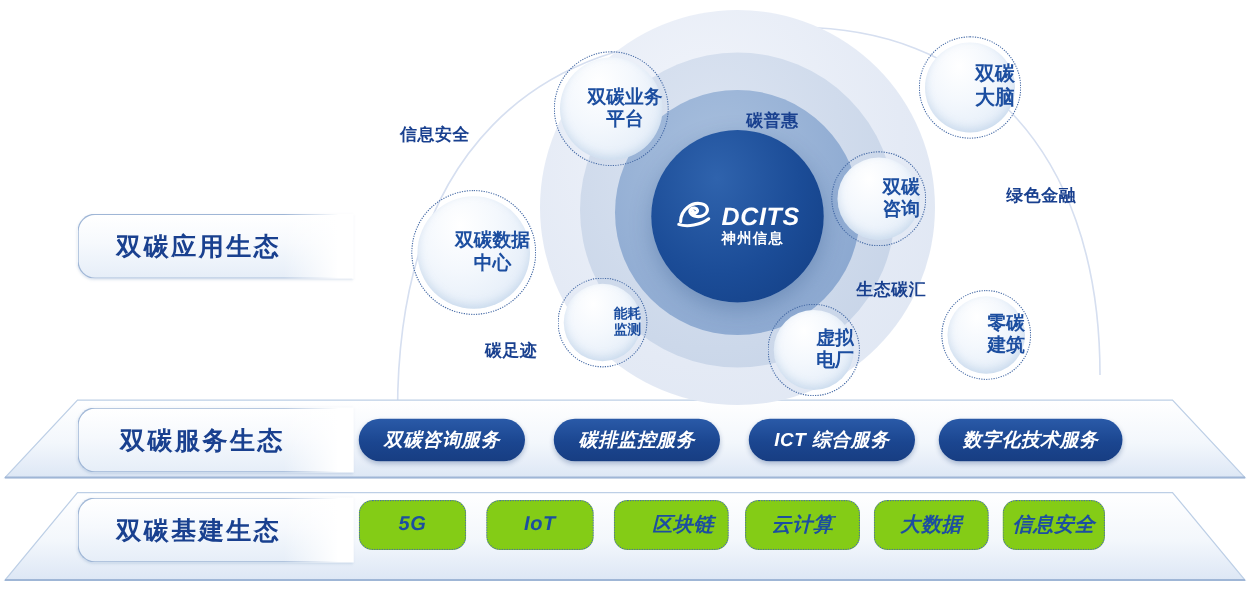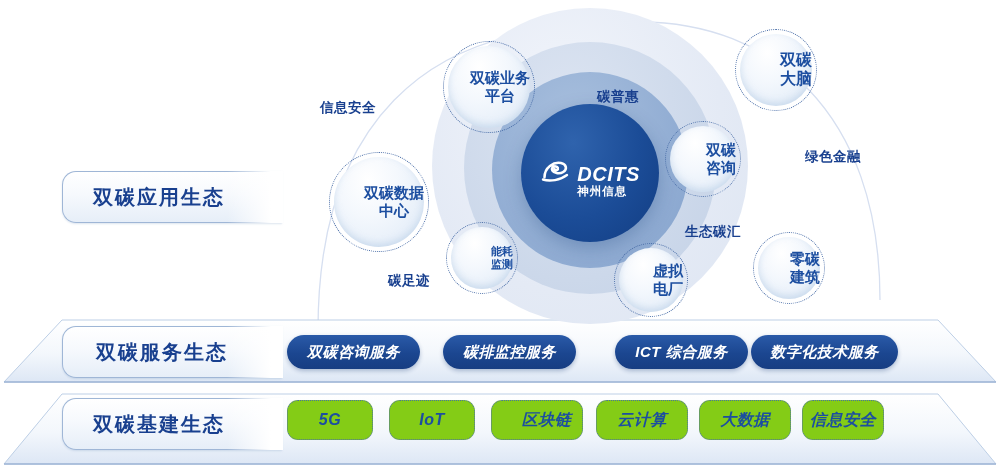--- a/index.html
+++ b/index.html
@@ -205,21 +205,21 @@
   </div>
   <div class="tier-label" style="left:62px;top:326px;width:220px;padding-left:33px;">
     <span>双碳服务生态</span>
   </div>
   <div class="tier-label" style="left:62px;top:398px;width:220px;">
     <span>双碳基建生态</span>
   </div>
 
   <div class="pill" style="left:287px;top:335px;width:133px;text-align:center;">双碳咨询服务</div>
   <div class="pill" style="left:443px;top:335px;width:133px;">碳排监控服务</div>
-  <div class="pill" style="left:599px;top:335px;width:133px;margin-left:16px;">ICT 综合服务</div>
+  <div class="pill" style="left:599px;top:335px;width:133px;">ICT 综合服务</div>
   <div class="pill" style="left:751px;top:335px;width:147px;">数字化技术服务</div>
 
   <div class="chip" style="left:287px;top:400px;width:86px;">5G</div>
   <div class="chip" style="left:389px;top:400px;width:86px;">IoT</div>
   <div class="chip" style="left:491px;top:400px;width:92px;padding-left:19px;">区块链</div>
   <div class="chip" style="left:596px;top:400px;width:92px;">云计算</div>
   <div class="chip" style="left:699px;top:400px;width:92px;">大数据</div>
   <div class="chip" style="left:802px;top:400px;width:82px;">信息安全</div>
 
 </div>

